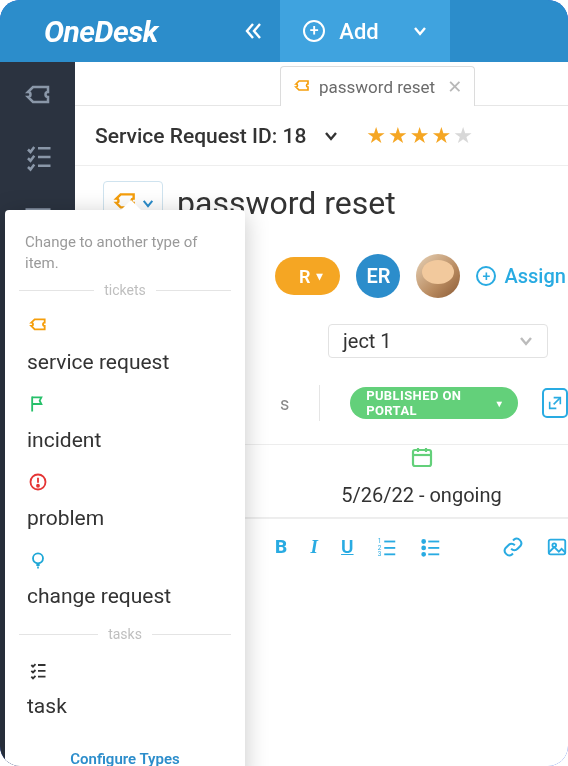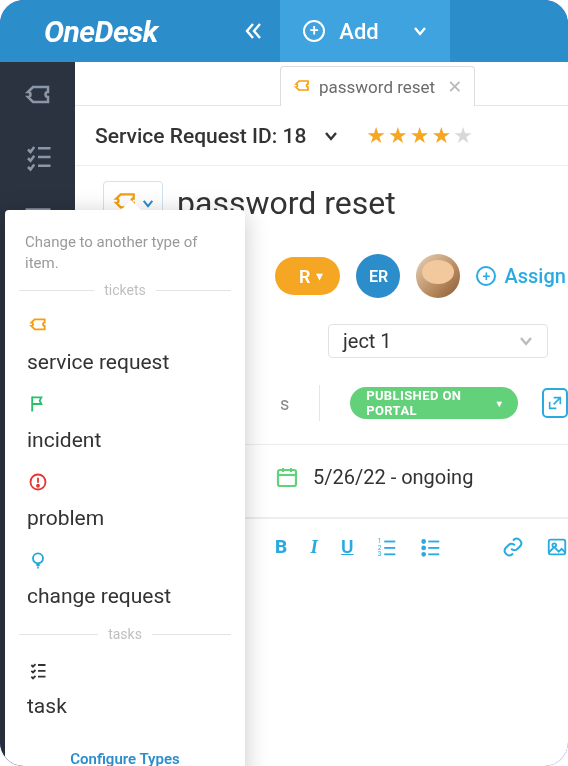--- a/index.html
+++ b/index.html
@@ -1,17 +1,17 @@
 <!DOCTYPE html>
 <html><head>
 <meta charset="utf-8">
 <style>
   * { box-sizing: border-box; margin: 0; padding: 0; font-family: -apple-system, BlinkMacSystemFont, "Segoe UI", Roboto, sans-serif; }
   body { width: 568px; height: 766px; background: #fff; position: relative; overflow: hidden; border-radius: 20px; }
-  .frame { width: 568px; height: 766px; position: relative; background: #1d4ed8; border-radius: 24px; overflow: hidden; box-shadow: 0 2px 20px rgba(0,0,0,0.08);}
+  .frame { width: 568px; height: 766px; position: relative; background: #1d4ed8; border-radius: 8px; overflow: hidden; box-shadow: 0 2px 20px rgba(0,0,0,0.08);}
   
   .topbar { height: 62px; background: #2c8dcb; display: flex; align-items: stretch; }
   .logo-area { flex: 0 0 225px; display: flex; align-items: center; padding-left: 44px; color: #fff; font-weight: 700; font-size: 30px; font-style: italic; letter-spacing: -0.5px;}
   .logo-area .logo-text { font-style: italic;}
   .collapse-area { flex: 0 0 55px; display:flex; align-items:center; justify-content:center; color:#fff; font-size:22px; }
   .add-area { flex: 0 0 170px; background:#3fa3df; display:flex; align-items:center; justify-content:center; gap:14px; color:#fff; font-size:22px; font-weight:500; position:relative;}
   .add-area .plus-circle { width:22px; height:22px; border:2px solid #fff; border-radius:50%; display:flex; align-items:center; justify-content:center; font-size:16px; line-height:1;}
   .add-area .caret { margin-left:20px;}
   .tools-area { flex:1; background:#2c8dcb; display:flex; align-items:center; padding-left:18px; color:#fff; gap:12px;}
   .wrench { font-size:20px; color:#cfe7f4;}
@@ -37,40 +37,40 @@
   
   .titlerow { height:74px; display:flex; align-items:center; padding-left:28px; gap:14px;}
   .type-selector { width:60px; height:44px; border:1px solid #cfe3ef; border-radius:4px; display:flex; align-items:center; justify-content:center; gap:4px; background:#fff;}
   .type-selector .ticket-ico svg { width:26px; height:26px;}
   .type-selector .caret { color:#2c8dcb; font-size:14px;}
   .title-text { font-size:32px; color:#333; font-weight:400;}
   
   .assignrow { height:72px; display:flex; align-items:center; padding-left:200px; gap:16px;}
   .r-badge { height:38px; background:#f5a623; color:#fff; border-radius:19px; padding:0 18px 0 24px; display:flex; align-items:center; font-size:18px; font-weight:600; gap:6px;}
   .r-badge .caret { font-size:12px;}
-  .avatar-circle { width:44px; height:44px; border-radius:50%; display:flex; align-items:center; justify-content:center; font-size:16px; font-weight:600;}
+  .avatar-circle { width:44px; height:44px; border-radius:50%; display:flex; align-items:center; justify-content:center; font-size:20px; font-weight:600;}
   .avatar-er { background:#2c8dcb; color:#fff;}
   .avatar-photo { background: linear-gradient(135deg,#e8d3b8 0%, #b88a5f 60%, #8a5a36 100%); position:relative; overflow:hidden;}
   .avatar-photo::after{content:""; position:absolute; inset:6px 6px 14px 6px; background:#f2c99d; border-radius:50%;}
   .assign-link { display:flex; align-items:center; gap:8px; color:#29abe2; font-size:20px; font-weight:500;}
   .assign-link .plus-circle-sm { width:20px; height:20px; border:2px solid #29abe2; border-radius:50%; display:flex; align-items:center; justify-content:center; font-size:14px; line-height:1;}
   
   .projectrow { height:58px; display:flex; align-items:center; padding-left:205px; padding-right:20px;}
   .project-select { flex:1; height:34px; border:1px solid #e2e2e2; border-radius:4px; display:flex; align-items:center; justify-content:space-between; padding:0 14px; font-size:20px; color:#333;margin-left:48px;}
   .project-select .caret { color:#bbb;}
   
   .statusrow { height:66px; display:flex; align-items:center; padding-left:205px; gap:16px;}
   .sep { width:1px; height:36px; background:#e5e5e5; margin:0 14px;}
   .pub-badge { height:32px; background:#63d07a; color:#fff; border-radius:16px; padding:8px 16px; display:flex; align-items:center; font-size:13px; font-weight:700; letter-spacing:0.4px; gap:8px;}
   .pub-badge .caret { font-size:10px;}
   .export-ico { width:30px; height:30px; border:2px solid #29abe2; border-radius:5px; display:flex; align-items:center; justify-content:center; color:#29abe2; margin-left:8px;}
   
   .hr { height:1px; background:#ededed; margin:8px 0 0 0;}
   
-  .daterow { height:64px; display:flex; align-items:center; padding-left:200px; gap:14px;}
+  .daterow { height:64px; display:flex; align-items:center; padding-left:200px; gap:14px;flex-direction:column;}
   .cal-ico { color:#63d07a;}
   .date-text { font-size:20px; color:#333;}
   
   .editorbar { height:56px; display:flex; align-items:center; padding-left:200px; gap:22px; border-top:1px solid #eee;}
   .ed-btn { color:#29abe2; font-size:19px; font-weight:600; width:24px; text-align:center;}
   .ed-btn.u { text-decoration:underline;}
   .ed-ico { color:#29abe2;}
   .ed-gap { width:40px;}
   
   .popup { position:absolute; left:5px; top:210px; width:240px; background:#fff; border-radius:4px; box-shadow:0 4px 24px rgba(0,0,0,0.22); padding:22px 14px 18px 14px; z-index:50;}

